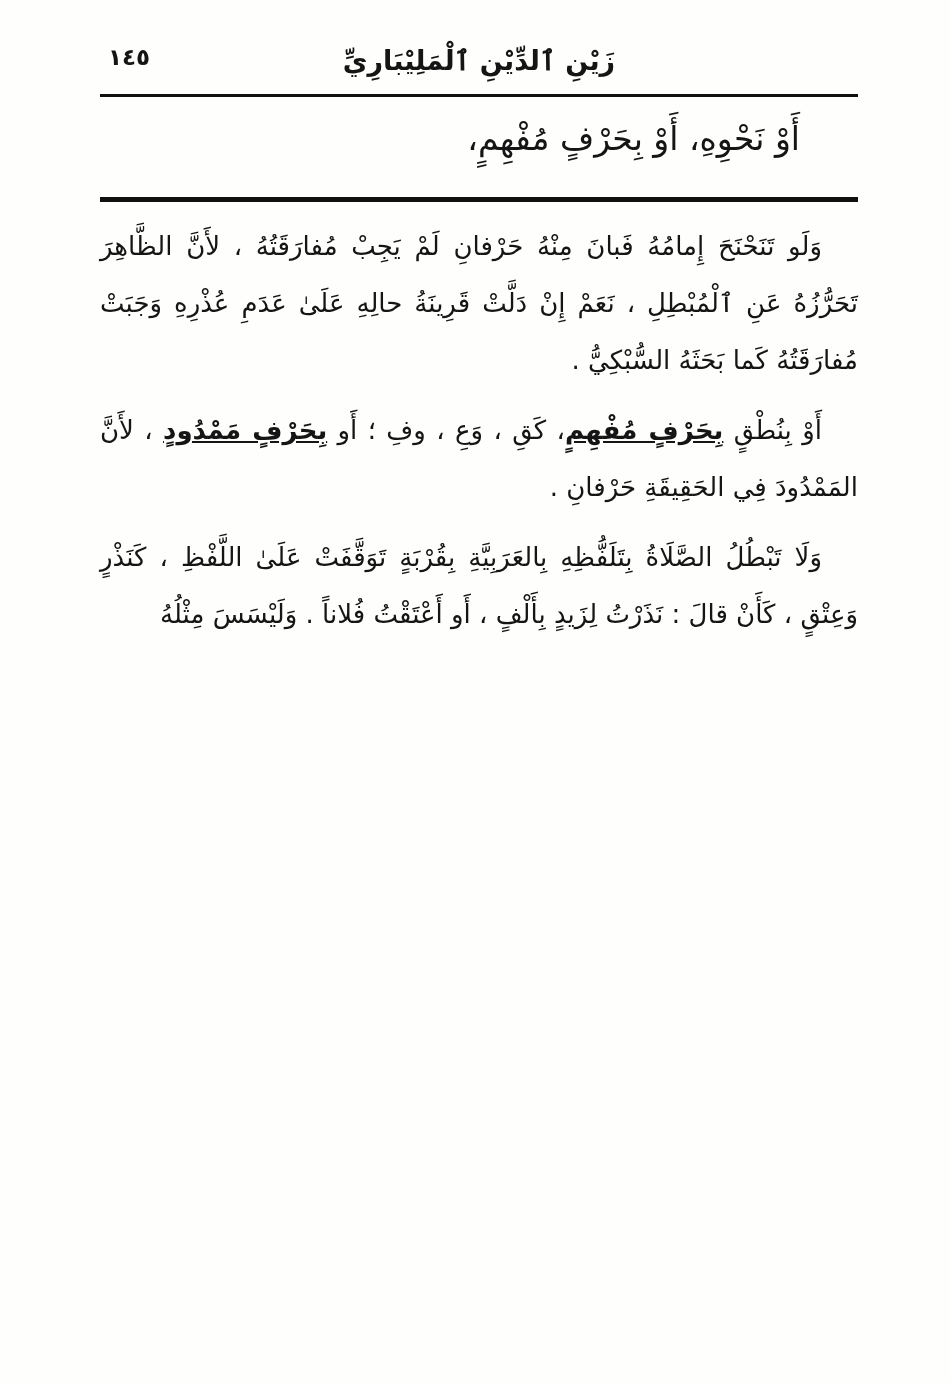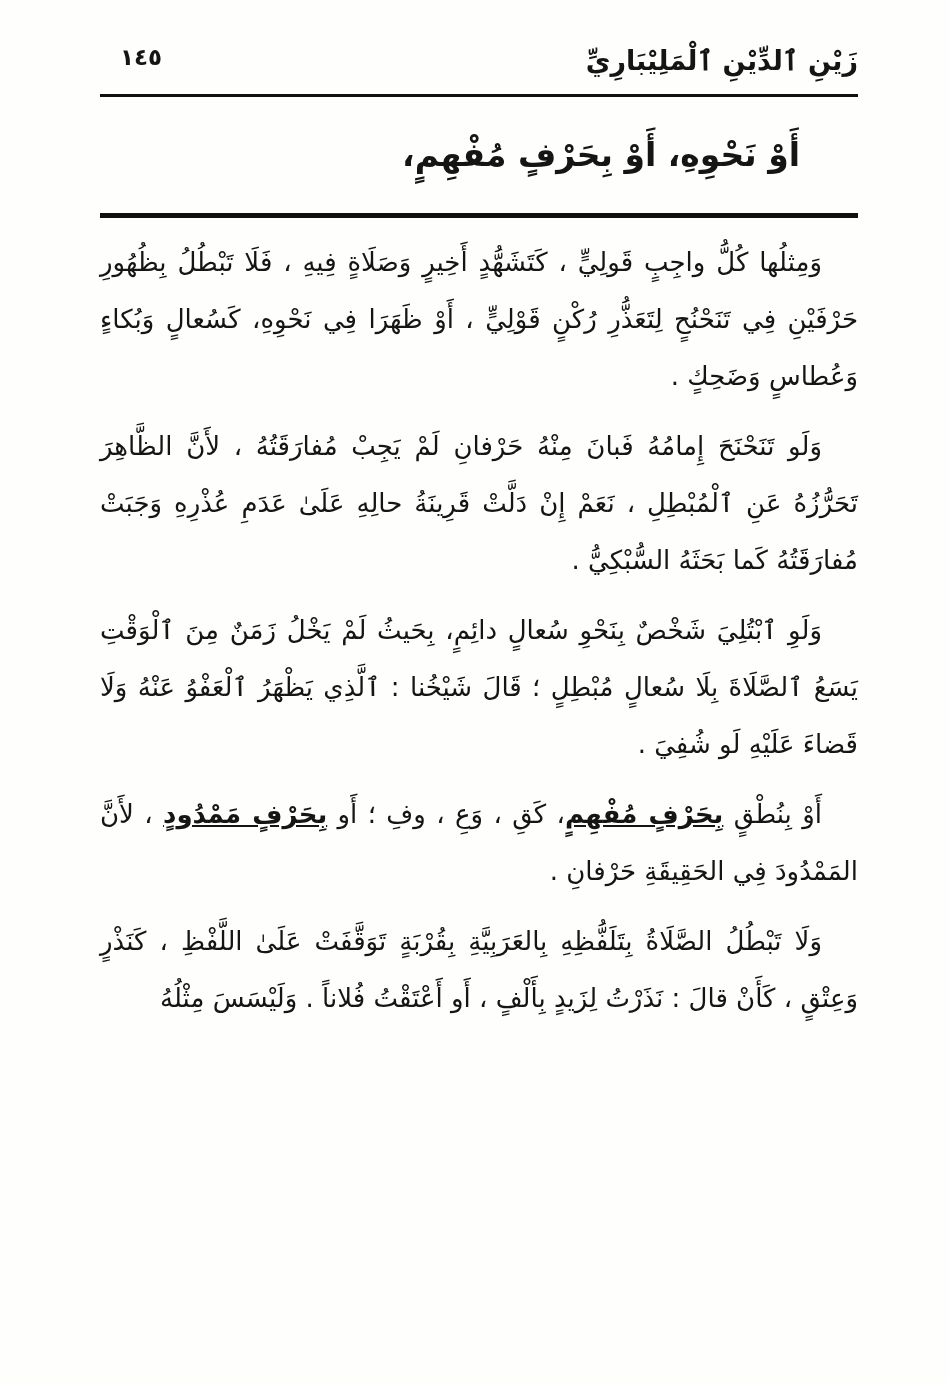--- a/index.html
+++ b/index.html
@@ -21,21 +21,21 @@
   .content {
     position: absolute;
     top: 0;
     right: 92px;
     left: 100px;
   }
   .header-row {
     position: relative;
     height: 46px;
     margin-top: 38px;
-    margin-left: 12px;
+    text-align: center;
   }
   .page-num {
     position: absolute;
     left: 8px;
     top: 6px;
     font-size: 23px;
     font-weight: bold;
     letter-spacing: 2px;
     direction: ltr;
   }
@@ -50,23 +50,22 @@
     border: 0;
     width: 100%;
   }
   .rule.thin  { height: 3px; margin: 10px 0 0 0; }
   .rule.thick { height: 5px; margin: 0; }
   .matn {
     direction: rtl;
     text-align: right;
     padding: 14px 58px 30px 0;
     font-size: 33px;
-    font-weight: bold;
+    font-weight: normal;
     line-height: 56px;
-    margin-top: 16px;
   }
   .body-text {
     margin-top: 16px;
   }
   .para {
     direction: rtl;
     text-align: justify;
     text-align-last: right;
     -moz-text-align-last: right;
     text-indent: 36px;
@@ -87,21 +86,19 @@
       <span class="header-title">زَيْنِ ٱلدِّيْنِ ٱلْمَلِيْبَارِيِّ</span>
     </div>
 
     <div class="rule thin"></div>
 
     <div class="matn">أَوْ نَحْوِهِ، أَوْ بِحَرْفٍ مُفْهِمٍ،</div>
 
     <div class="rule thick"></div>
 
     <div class="body-text">
-        <p class="para"><span>وَمِثلُها كُلُّ واجِبٍ قَولِيٍّ ، كَتَشَهُّدٍ أَخِيرٍ وَصَلَاةٍ فِيهِ ، فَلَا تَبْطُلُ بِظُهُورِ حَرْفَيْنِ فِي تَنَحْنُحٍ لِتَعَذُّرِ رُكْنٍ قَوْلِيٍّ ، أَوْ ظَهَرَا فِي نَحْوِهِ، كَسُعالٍ وَبُكاءٍ وَعُطاسٍ وَضَحِكٍ .</span></p>
         <p class="para"><span>وَلَو تَنَحْنَحَ إِمامُهُ فَبانَ مِنْهُ حَرْفانِ لَمْ يَجِبْ مُفارَقَتُهُ ، لأَنَّ الظَّاهِرَ تَحَرُّزُهُ عَنِ ٱلْمُبْطِلِ ، نَعَمْ إِنْ دَلَّتْ قَرِينَةُ حالِهِ عَلَىٰ عَدَمِ عُذْرِهِ وَجَبَتْ مُفارَقَتُهُ كَما بَحَثَهُ السُّبْكِيُّ .</span></p>
-        <p class="para"><span>وَلَوِ ٱبْتُلِيَ شَخْصٌ بِنَحْوِ سُعالٍ دائِمٍ، بِحَيثُ لَمْ يَخْلُ زَمَنٌ مِنَ ٱلْوَقْتِ يَسَعُ ٱلصَّلَاةَ بِلَا سُعالٍ مُبْطِلٍ ؛ قَالَ شَيْخُنا : ٱلَّذِي يَظْهَرُ ٱلْعَفْوُ عَنْهُ وَلَا قَضاءَ عَلَيْهِ لَو شُفِيَ .</span></p>
         <p class="para"><span>أَوْ بِنُطْقٍ </span><span class="bold">بِحَرْفٍ مُفْهِمٍ</span><span>، كَقِ ، وَعِ ، وفِ ؛ أَو </span><span class="bold">بِحَرْفٍ مَمْدُودٍ</span><span> ، لأَنَّ المَمْدُودَ فِي الحَقِيقَةِ حَرْفانِ .</span></p>
         <p class="para"><span>وَلَا تَبْطُلُ الصَّلَاةُ بِتَلَفُّظِهِ بِالعَرَبِيَّةِ بِقُرْبَةٍ تَوَقَّفَتْ عَلَىٰ اللَّفْظِ ، كَنَذْرٍ وَعِتْقٍ ، كَأَنْ قالَ : نَذَرْتُ لِزَيدٍ بِأَلْفٍ ، أَو أَعْتَقْتُ فُلاناً . وَلَيْسَسَ مِثْلُهُ</span></p>
       </div>
 
   </div>
 </div>
 
 </body></html>

